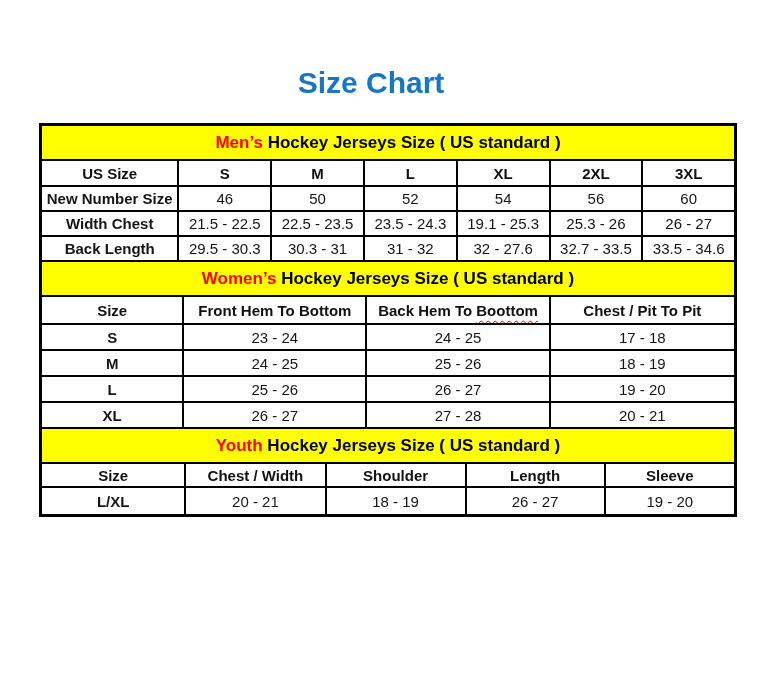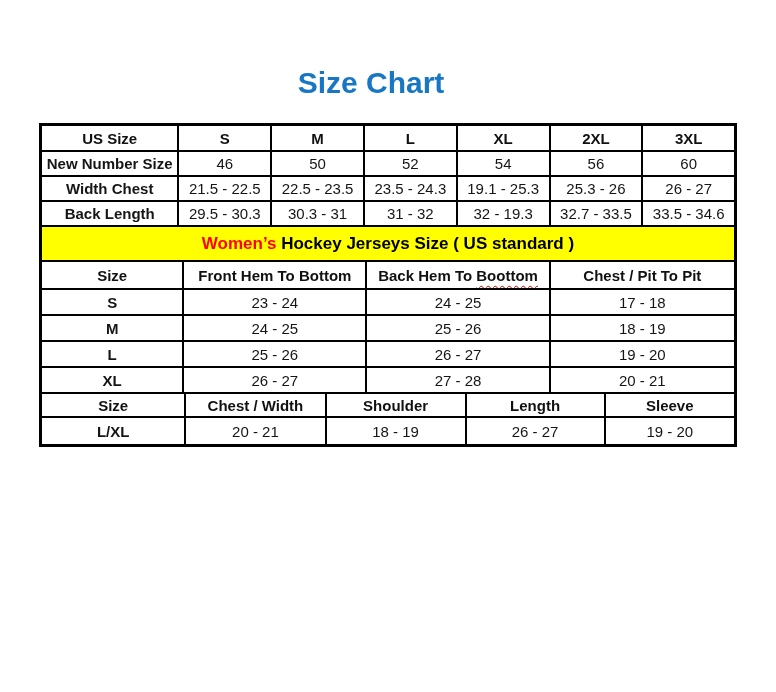--- a/index.html
+++ b/index.html
@@ -86,20 +86,23 @@
       <colgroup>
         <col style="width:19.8%">
           <col style="width:13.37%">
           <col style="width:13.37%">
         <col style="width:13.37%">
           <col style="width:13.37%">
           <col style="width:13.37%">
           <col style="width:13.35%">
       </colgroup>
       <tbody>
+          <tr class="band">
+        <td colspan="7"><span class="hl">Men’s</span><span> Hockey Jerseys Size ( US standard )</span></td>
+      </tr>
       <tr class="cols">
         <th>US Size</th>
         <th>S</th>
         <th>M</th>
         <th>L</th>
         <th>XL</th>
         <th>2XL</th>
         <th>3XL</th>
       </tr>
       <tr class="data">
@@ -118,21 +121,21 @@
         <td>23.5 - 24.3</td>
         <td>19.1 - 25.3</td>
         <td>25.3 - 26</td>
         <td>26 - 27</td>
       </tr>
       <tr class="data">
         <td class="rlabel">Back Length</td>
         <td>29.5 - 30.3</td>
         <td>30.3 - 31</td>
         <td>31 - 32</td>
-        <td>32 - 19.3</td>
+        <td>32 - 27.6</td>
         <td>32.7 - 33.5</td>
         <td>33.5 - 34.6</td>
       </tr>
     </tbody>
       </table>
 
     <table class="t-womens">
       <colgroup>
         <col style="width:20.5%">
           <col style="width:26.4%">
@@ -178,20 +181,23 @@
 
     <table class="t-youth">
       <colgroup>
         <col style="width:20.8%">
           <col style="width:20.2%">
           <col style="width:20.2%">
           <col style="width:20.0%">
           <col style="width:18.8%">
       </colgroup>
       <tbody>
+          <tr class="band">
+        <td colspan="5"><span class="hl">Youth</span><span> Hockey Jerseys Size ( US standard )</span></td>
+      </tr>
       <tr class="cols">
         <th>Size</th>
         <th>Chest / Width</th>
         <th>Shoulder</th>
         <th>Length</th>
         <th>Sleeve</th>
       </tr>
       <tr class="data">
         <td class="rlabel-b">L/XL</td>
         <td>20 - 21</td>

